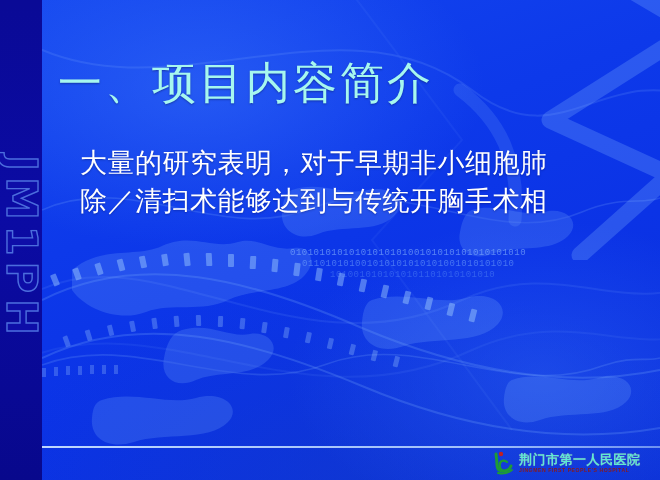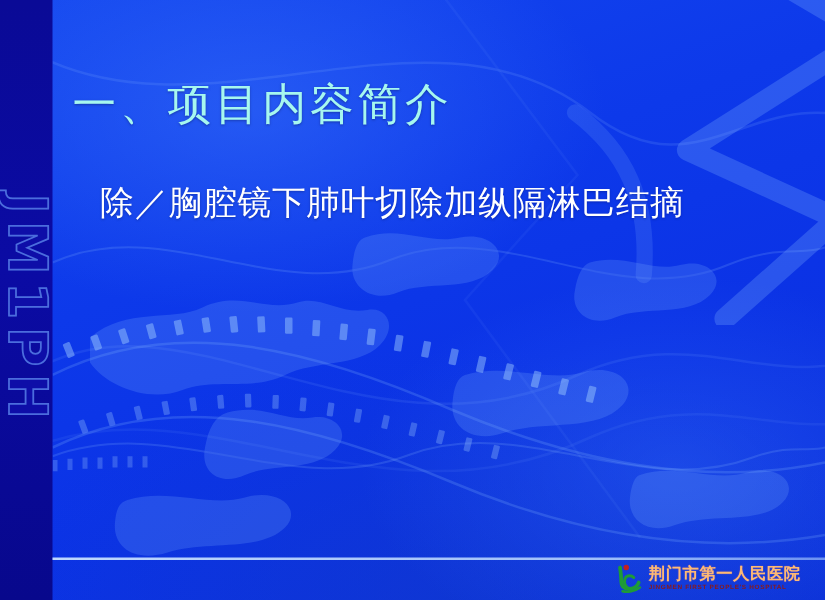--- a/index.html
+++ b/index.html
@@ -107,21 +107,21 @@
     text-shadow: 0 0 1px rgba(90,130,230,0.9);
     user-select: none;
   }
 
   
   .title {
     position: absolute;
     left: 58px;
     top: 62px;
     font-family: Liberation Serif, serif;
-    font-size: 35px;
+    font-size: 44px;
     line-height: 44px;
     color: #a6f7ef;
     letter-spacing: 3px;
     white-space: nowrap;
     text-shadow: 0 1px 2px rgba(0,0,40,0.35);
   }
 
   
   .body-text {
     position: absolute;
@@ -162,24 +162,24 @@
     flex: 0 0 auto;
   }
   .logo-mark svg { width: 100%; height: 100%; display: block; }
   .logo-words {
     display: flex;
     flex-direction: column;
     justify-content: center;
     line-height: 1;
   }
   .logo-cn {
-    font-family: Liberation Mono, monospace;
+    font-family: Liberation Sans, sans-serif;
     font-size: 13px;
     font-weight: bold;
-    color: #fdba74;
+    color: #5eead4;
     letter-spacing: 0.5px;
     white-space: nowrap;
     text-shadow: 0 0 1px rgba(255,120,120,0.55);
   }
   .logo-en {
     margin-top: 2px;
     font-family: "Liberation Sans", sans-serif;
     font-size: 5px;
     font-weight: bold;
     color: #8a1a1a;
@@ -281,29 +281,35 @@
         <rect x="60" y="125" width="4" height="9"></rect>
         <rect x="72" y="125" width="4" height="9"></rect>
       </g>
       <g fill="none" stroke="rgba(120,170,250,0.45)" stroke-width="2">
         <path d="M0,60 C100,10 210,40 320,88 C420,130 520,150 618,130"></path>
         <path d="M0,118 C100,70 210,100 320,146 C420,188 520,205 618,188"></path>
       </g>
     </svg>
   </div>
 
+  <div class="bg-binary">
+    <div class="row1">0101010101010101010100101010101010101010</div>
+    <div class="row2">011010101001010101010101001010101010</div>
+    <div class="row3">1010010101010101101010101010</div>
+  </div>
 
   <div class="left-bar">
     <div class="left-bar-text">JM1PH</div>
   </div>
 
   <div class="title">一、项目内容简介</div>
 
   <div class="body-text">
-    <span class="ln">除／胸腔镜下肺叶切除加纵隔淋巴结摘</span>
+    <span class="ln">大量的研究表明，对于早期非小细胞肺</span>
+    <span class="ln">除／清扫术能够达到与传统开胸手术相</span>
   </div>
 
   <div class="footer-rule"></div>
 
   <div class="logo">
     <span class="logo-mark">
       <svg viewBox="0 0 22 24">
         <path d="M4,3 C4,3 5,10 5,14 C5,18 7,20 11,20 C15,20 18,18 19,15" fill="none" stroke="#1e9b36" stroke-width="3" stroke-linecap="round"></path>
         <path d="M11,20 C8,18 7,15 8,12 C9,9 13,9 15,11" fill="none" stroke="#1e9b36" stroke-width="2.4" stroke-linecap="round"></path>
         <circle cx="9" cy="3" r="2.2" fill="#c32020"></circle>

